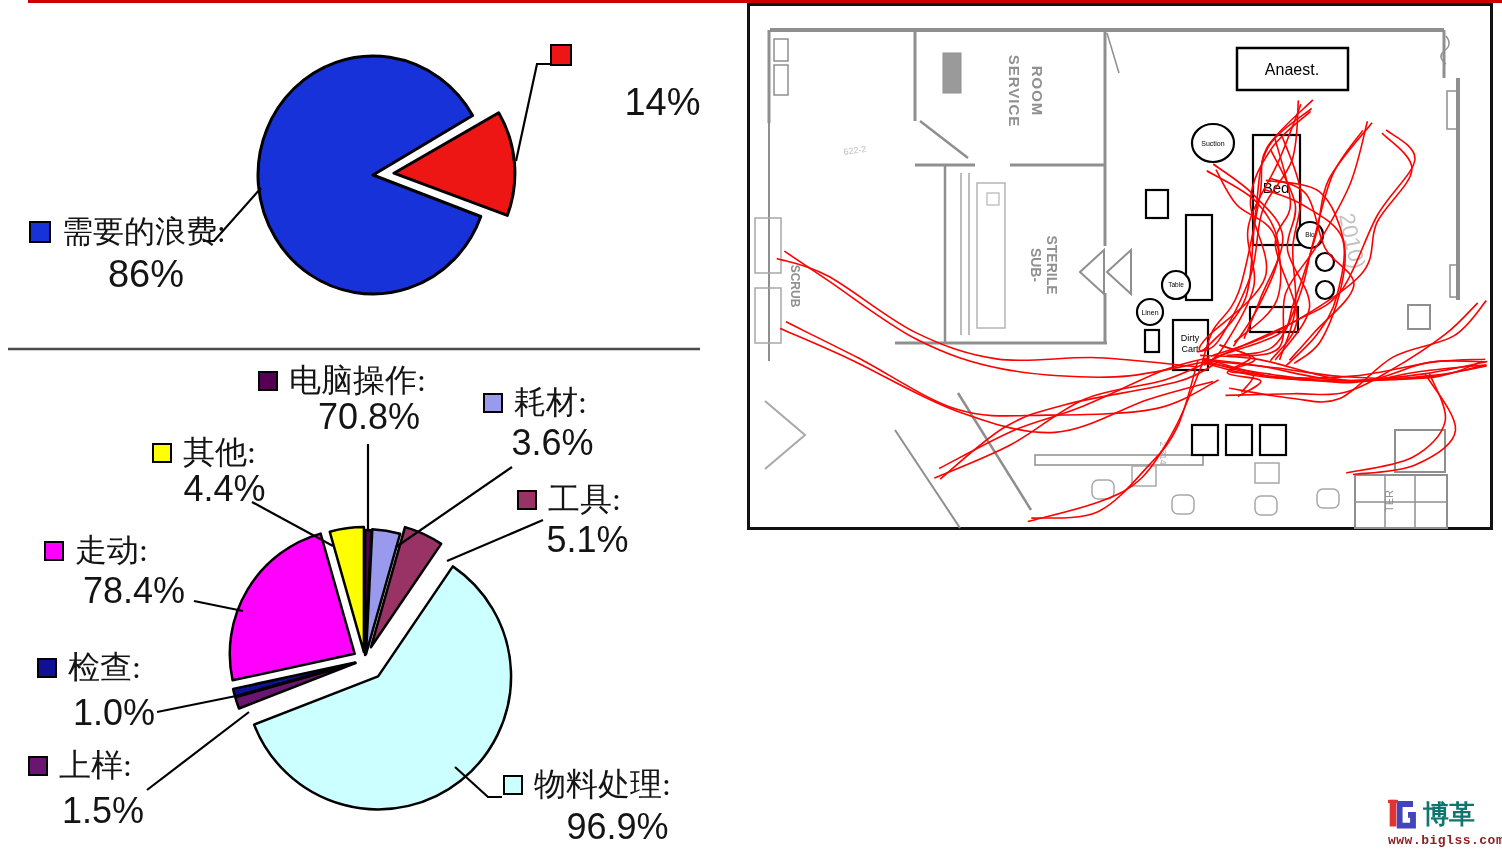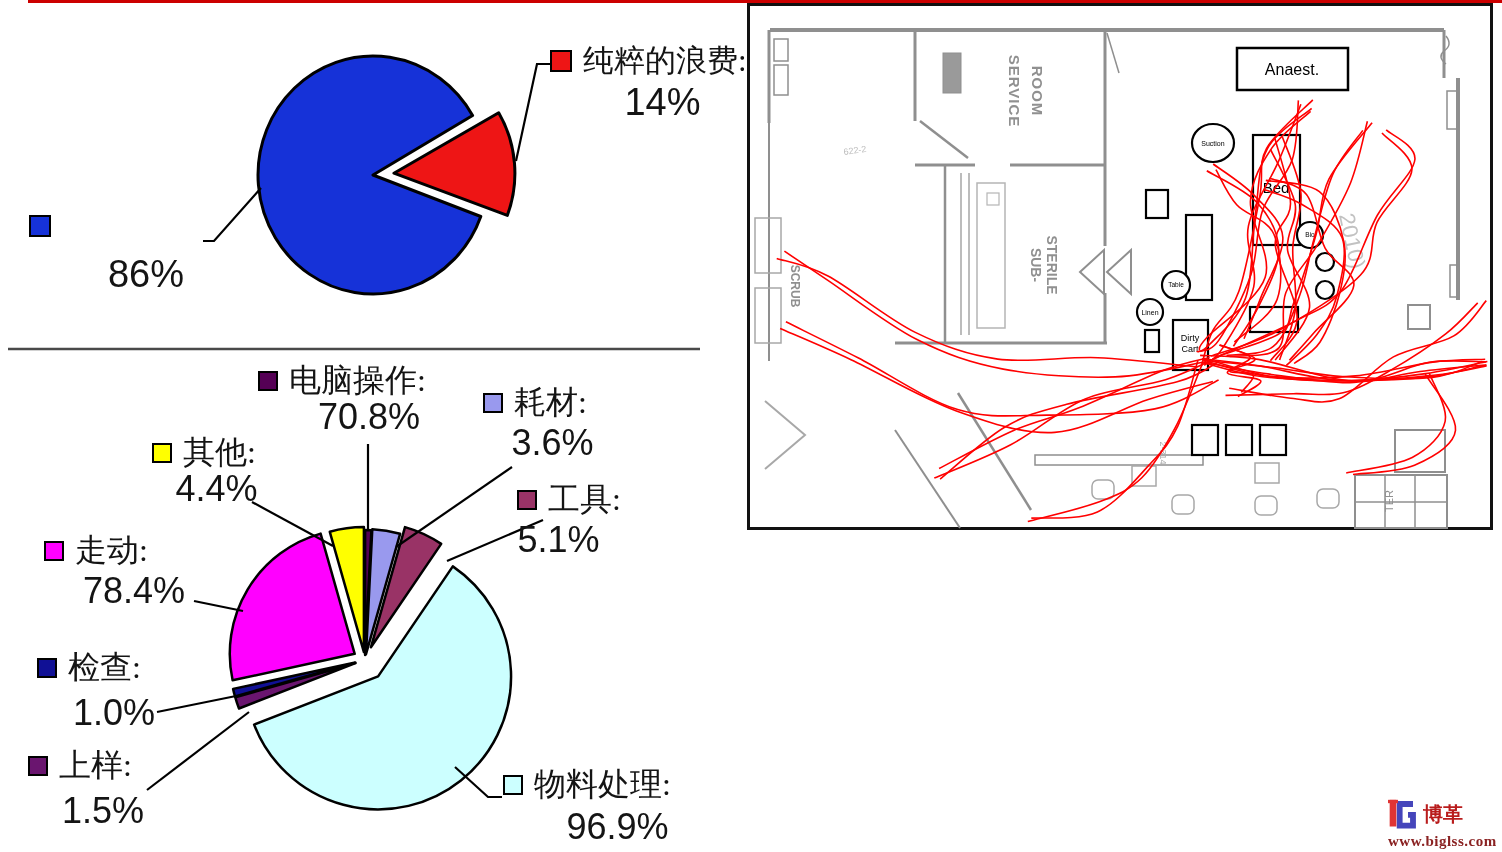--- a/index.html
+++ b/index.html
@@ -12,22 +12,22 @@
   .swb{width:20px;height:20px;}
   .lab{font-family:"Liberation Serif","DejaVu Serif",serif;font-size:31px;color:#141414;white-space:nowrap;line-height:1.1;}
   .labb{font-size:32px;}
   .lgv{position:absolute;text-align:center;font-size:38px;color:#141414;line-height:1.05;}
   .lgvb{font-size:36px;}
   .leftsvg{position:absolute;left:0;top:0;}
   .plan{position:absolute;left:747px;top:3px;background:#fff;}
   
   .logo{position:absolute;left:1388px;top:796px;width:112px;}
   .logorow{display:flex;align-items:center;gap:5px;}
-  .logoname{font-size:20px;font-weight:bold;color:#b91c1c;font-family:"Liberation Serif","DejaVu Serif",serif;}
-  .logourl{font-family:Liberation Serif, serif;font-size:15px;font-weight:bold;color:#8a2222;letter-spacing:.5px;margin-top:1px;}
+  .logoname{font-size:26px;font-weight:bold;color:#0f766e;font-family:"Liberation Serif","DejaVu Serif",serif;}
+  .logourl{font-family:Liberation Mono, monospace;font-size:13px;font-weight:bold;color:#8a2222;letter-spacing:.5px;margin-top:1px;}
   svg text{font-family:"Liberation Sans","DejaVu Sans",sans-serif;}
 </style>
 </head>
 <body>
 
 <div class="topbar" style="background: rgb(204, 0, 0);"></div>
 
 <svg class="leftsvg" width="751" height="852" viewBox="0 0 751 852">
   <g id="pie1">
       <path d="M373.0,175.0L480.8,216.5A115,119 0 1 1 472.6,115.5Z" fill="#1632d8" stroke="#000" stroke-width="3" stroke-linejoin="round"></path>
@@ -53,52 +53,52 @@
     <line x1="194" y1="601" x2="243" y2="611"></line>
     <line x1="157" y1="712" x2="236" y2="696"></line>
     <line x1="147" y1="790" x2="249" y2="712"></line>
     <polyline points="455,767 488,797 502,797"></polyline>
   </g>
   <line x1="8" y1="349" x2="700" y2="349" stroke="#4a4a4a" stroke-width="2.5"></line>
 </svg>
 
 <div class="lg" style="left:550px;top:44px">
   <span class="sw" style="background: rgb(238, 21, 21);"></span>
-  <span class="lab">纯粹的浪费:</span>
 </div>
 <div class="lgv" style="left:580px;top:83px;width:165px">14%</div>
 
 <div class="lg" style="left:29px;top:215px">
   <span class="sw" style="background: rgb(22, 50, 216);"></span>
+  <span class="lab">需要的浪费:</span>
 </div>
 <div class="lgv" style="left:62px;top:255px;width:168px">86%</div>
 
 <div class="lg" style="left:258px;top:363px">
   <span class="sw swb" style="background: rgb(85, 0, 85);"></span>
   <span class="lab labb">电脑操作:</span>
 </div>
 <div class="lgv lgvb" style="left:289px;top:398px;width:160px">70.8%</div>
 
 <div class="lg" style="left:483px;top:385px">
   <span class="sw swb" style="background: rgb(153, 153, 238);"></span>
   <span class="lab labb">耗材:</span>
 </div>
 <div class="lgv lgvb" style="left:500px;top:424px;width:105px">3.6%</div>
 
 <div class="lg" style="left:152px;top:435px">
   <span class="sw swb" style="background: rgb(255, 255, 0);"></span>
   <span class="lab labb">其他:</span>
 </div>
-<div class="lgv lgvb" style="left:164px;top:470px;width:105px">4.4%</div>
+<div class="lgv lgvb" style="left:172px;top:470px;width:105px">4.4%</div>
 
 <div class="lg" style="left:517px;top:482px">
   <span class="sw swb" style="background: rgb(153, 51, 102);"></span>
   <span class="lab labb">工具:</span>
 </div>
-<div class="lgv lgvb" style="left:506px;top:521px;width:105px">5.1%</div>
+<div class="lgv lgvb" style="left:535px;top:521px;width:105px">5.1%</div>
 
 <div class="lg" style="left:44px;top:533px">
   <span class="sw swb" style="background: rgb(255, 0, 255);"></span>
   <span class="lab labb">走动:</span>
 </div>
 <div class="lgv lgvb" style="left:70px;top:572px;width:128px">78.4%</div>
 
 <div class="lg" style="left:37px;top:650px">
   <span class="sw swb" style="background: rgb(16, 16, 149);"></span>
   <span class="lab labb">检查:</span>

